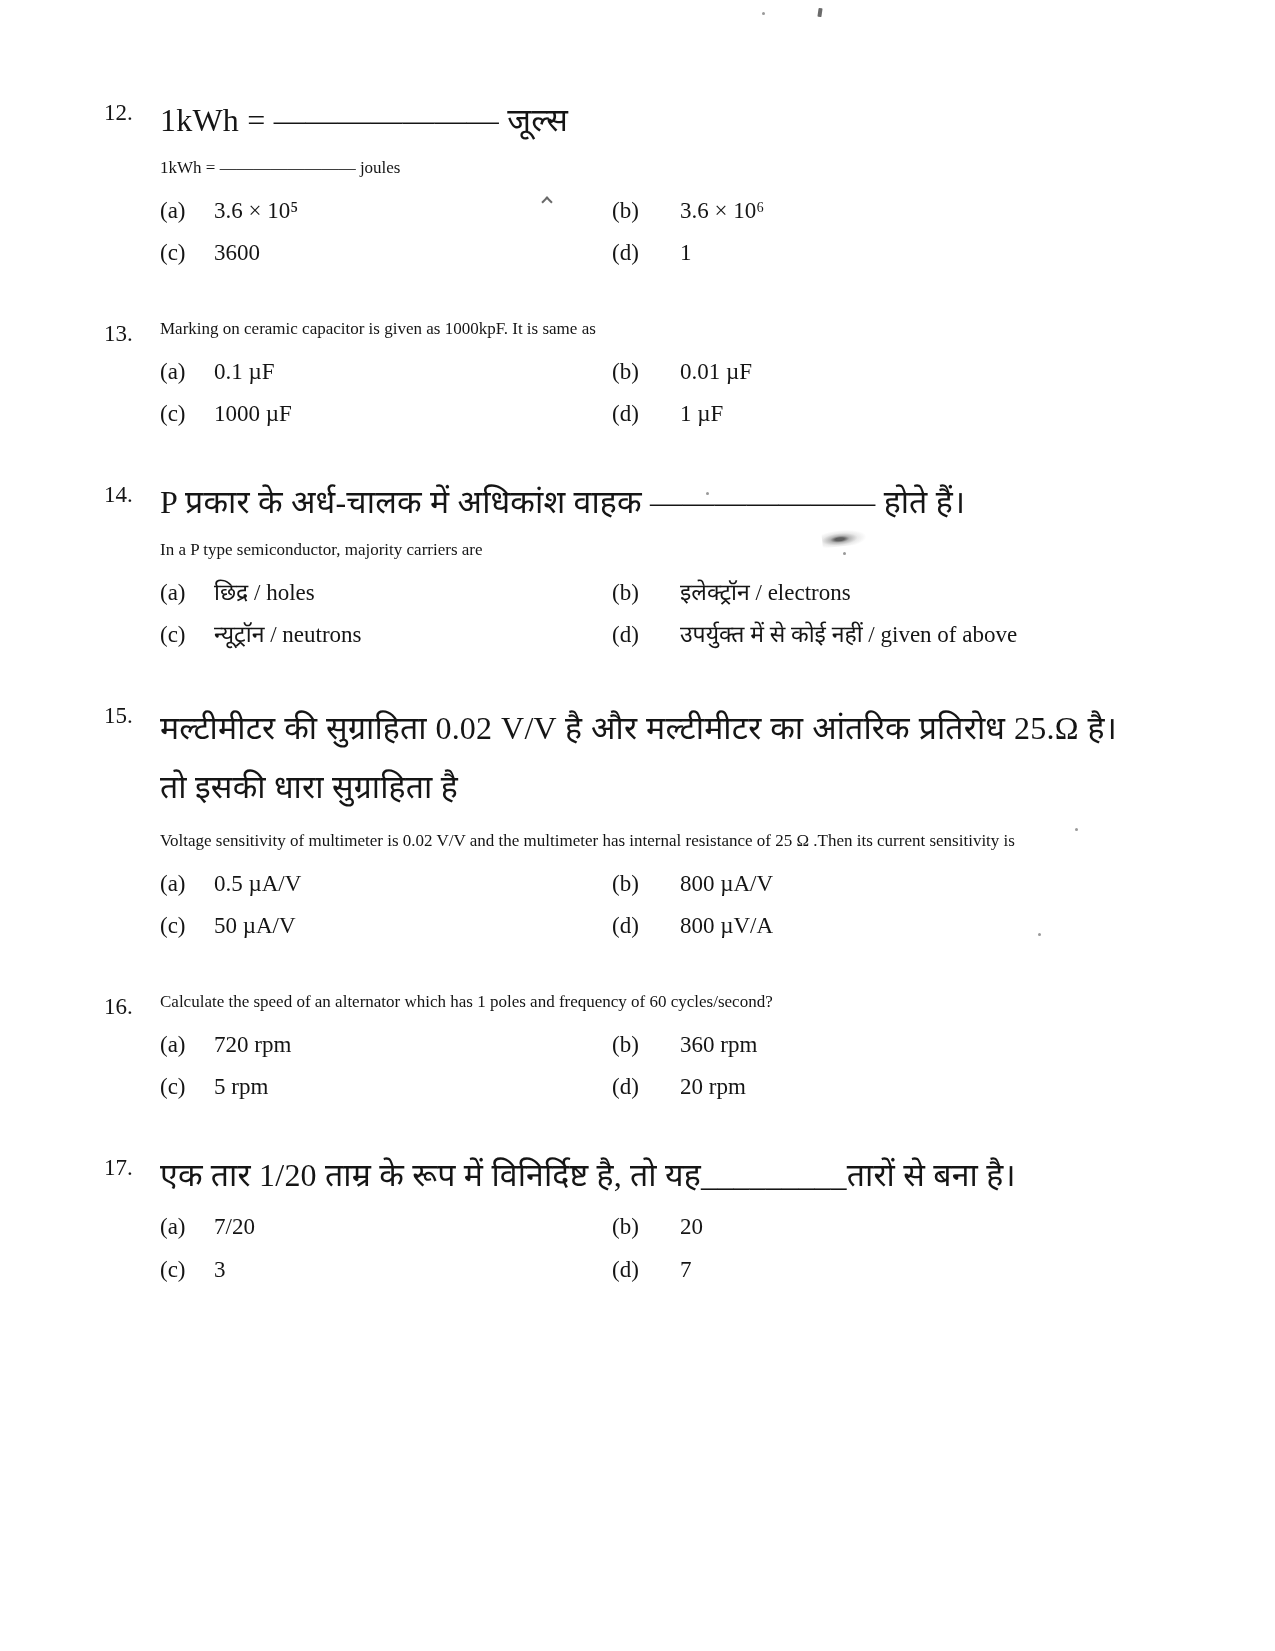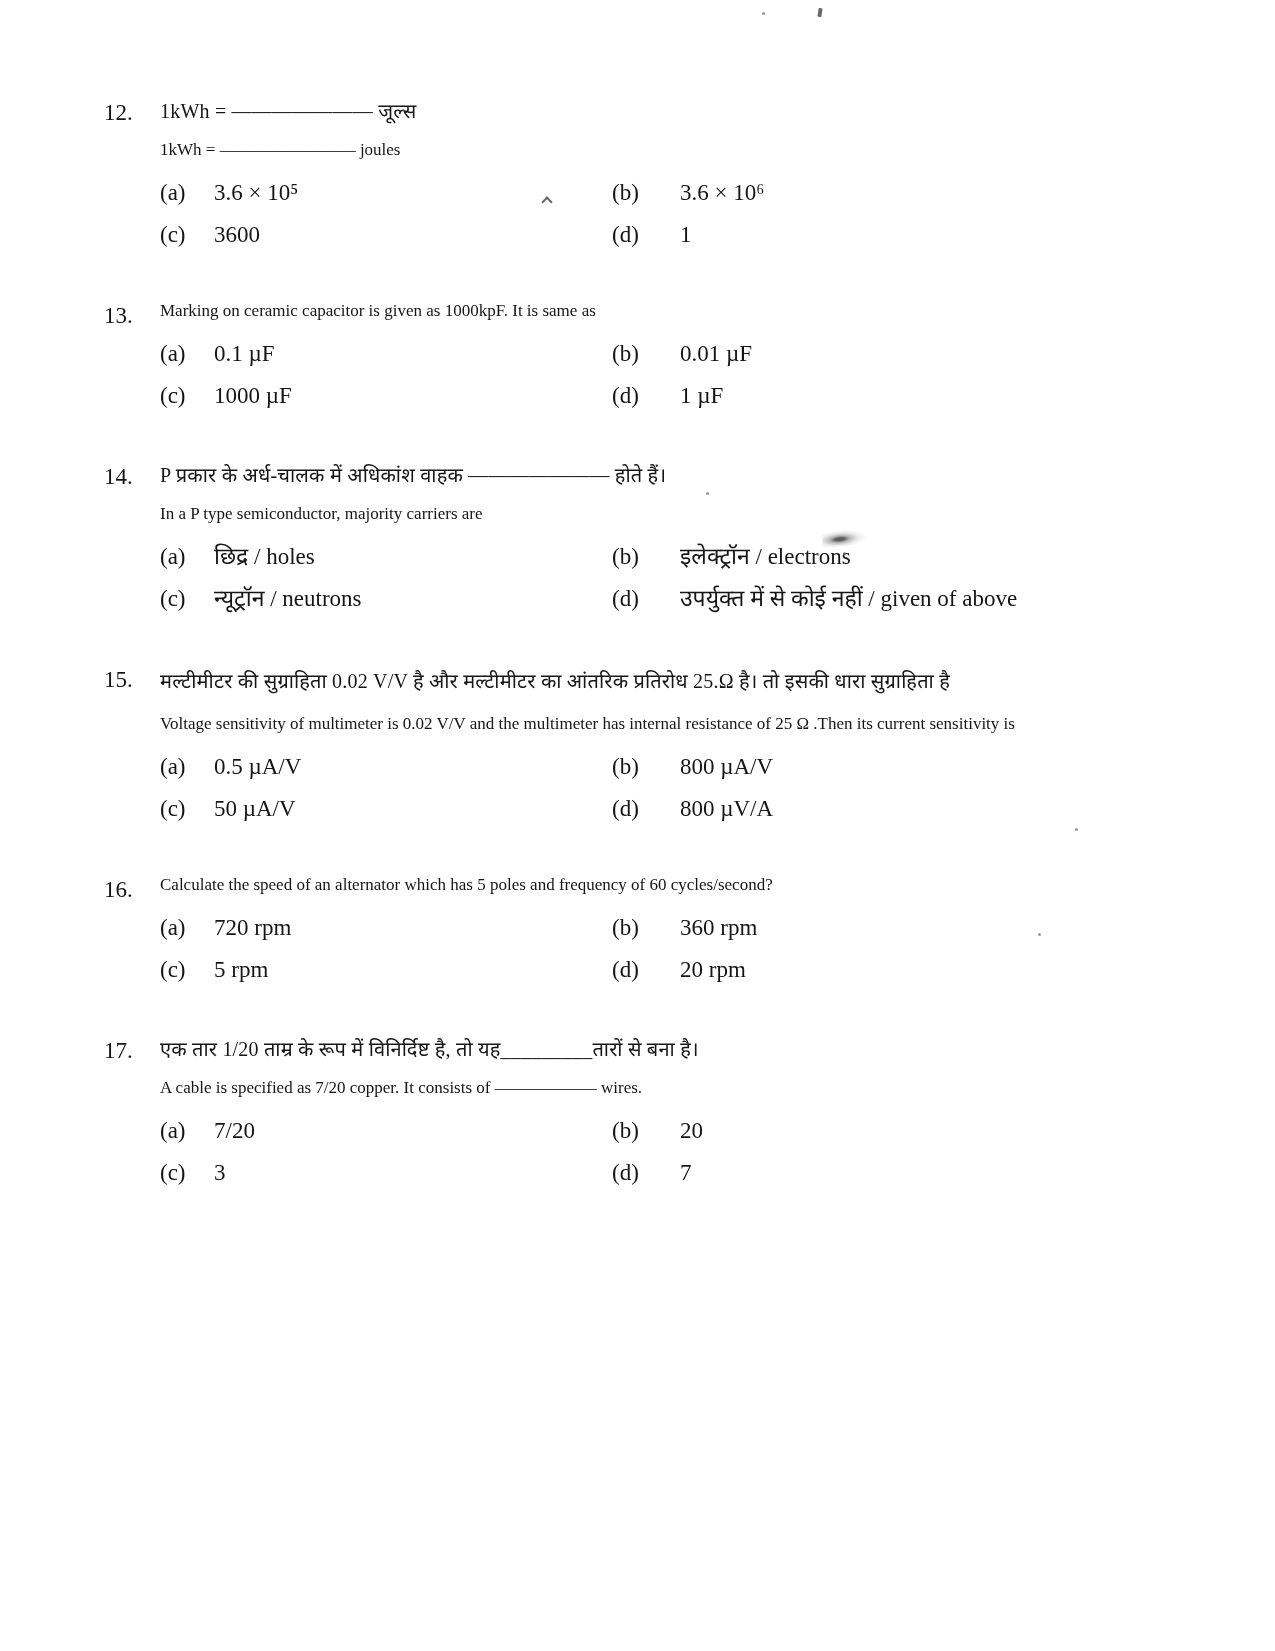--- a/index.html
+++ b/index.html
@@ -24,21 +24,21 @@
   .q-row { display: flex; align-items: flex-start; }
   .q-num {
     width: 56px;
     flex-shrink: 0;
     font-size: 23px;
     line-height: 1.5;
   }
   .q-body { flex: 1; min-width: 0; }
   .hindi {
     margin: 0 0 12px 0;
-    font-size: 20px;
+    font-size: 32px;
     line-height: 1.5;
     letter-spacing: 0.2px;
   }
   .hindi.wide { line-height: 1.85; }
   .english {
     margin: 0 0 14px 0;
     font-size: 17px;
     line-height: 1.45;
   }
   .justify { text-align: justify; }
@@ -193,21 +193,21 @@
             </div>
           </div>
         </div>
       </div>
     </div>
 
     <div class="question">
       <div class="q-row">
         <span class="q-num">16.</span>
         <div class="q-body">
-          <p class="english">Calculate the speed of an alternator which has 5 poles and frequency of 60 cycles/second?</p>
+          <p class="english">Calculate the speed of an alternator which has 1 poles and frequency of 60 cycles/second?</p>
           <div class="options">
             <div class="option">
               <span class="opt-label">(a)</span>
               <span class="opt-text">720 rpm</span>
             </div>
             <div class="option col2">
               <span class="opt-label">(b)</span>
               <span class="opt-text">360 rpm</span>
             </div>
             <div class="option">
@@ -221,21 +221,20 @@
           </div>
         </div>
       </div>
     </div>
 
     <div class="question">
       <div class="q-row">
         <span class="q-num">17.</span>
         <div class="q-body">
           <p class="hindi">एक तार 1/20 ताम्र के रूप में विनिर्दिष्ट है, तो यह_________तारों से बना है।</p>
-          <p class="english">A cable is specified  as 7/20 copper. It consists of —————— wires.</p>
           <div class="options">
             <div class="option">
               <span class="opt-label">(a)</span>
               <span class="opt-text">7/20</span>
             </div>
             <div class="option col2">
               <span class="opt-label">(b)</span>
               <span class="opt-text">20</span>
             </div>
             <div class="option">

